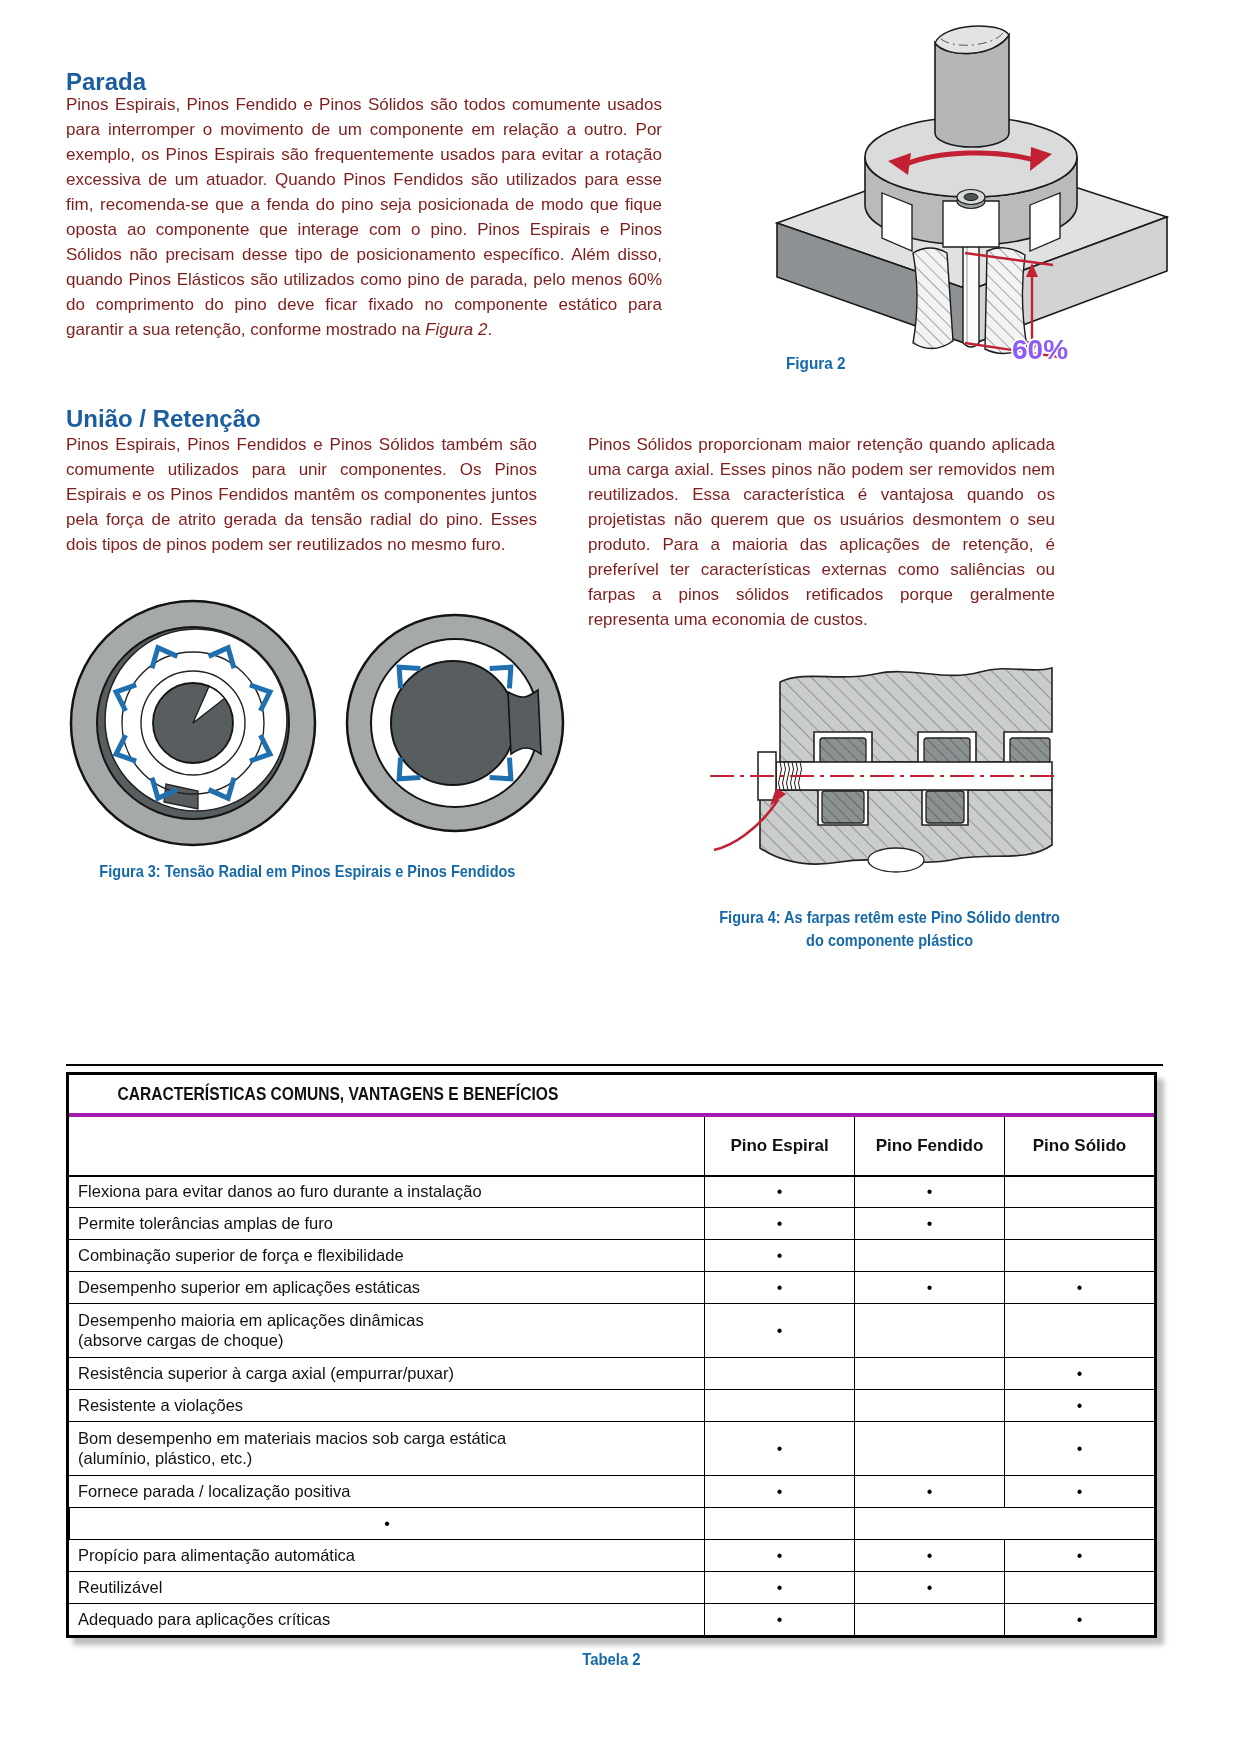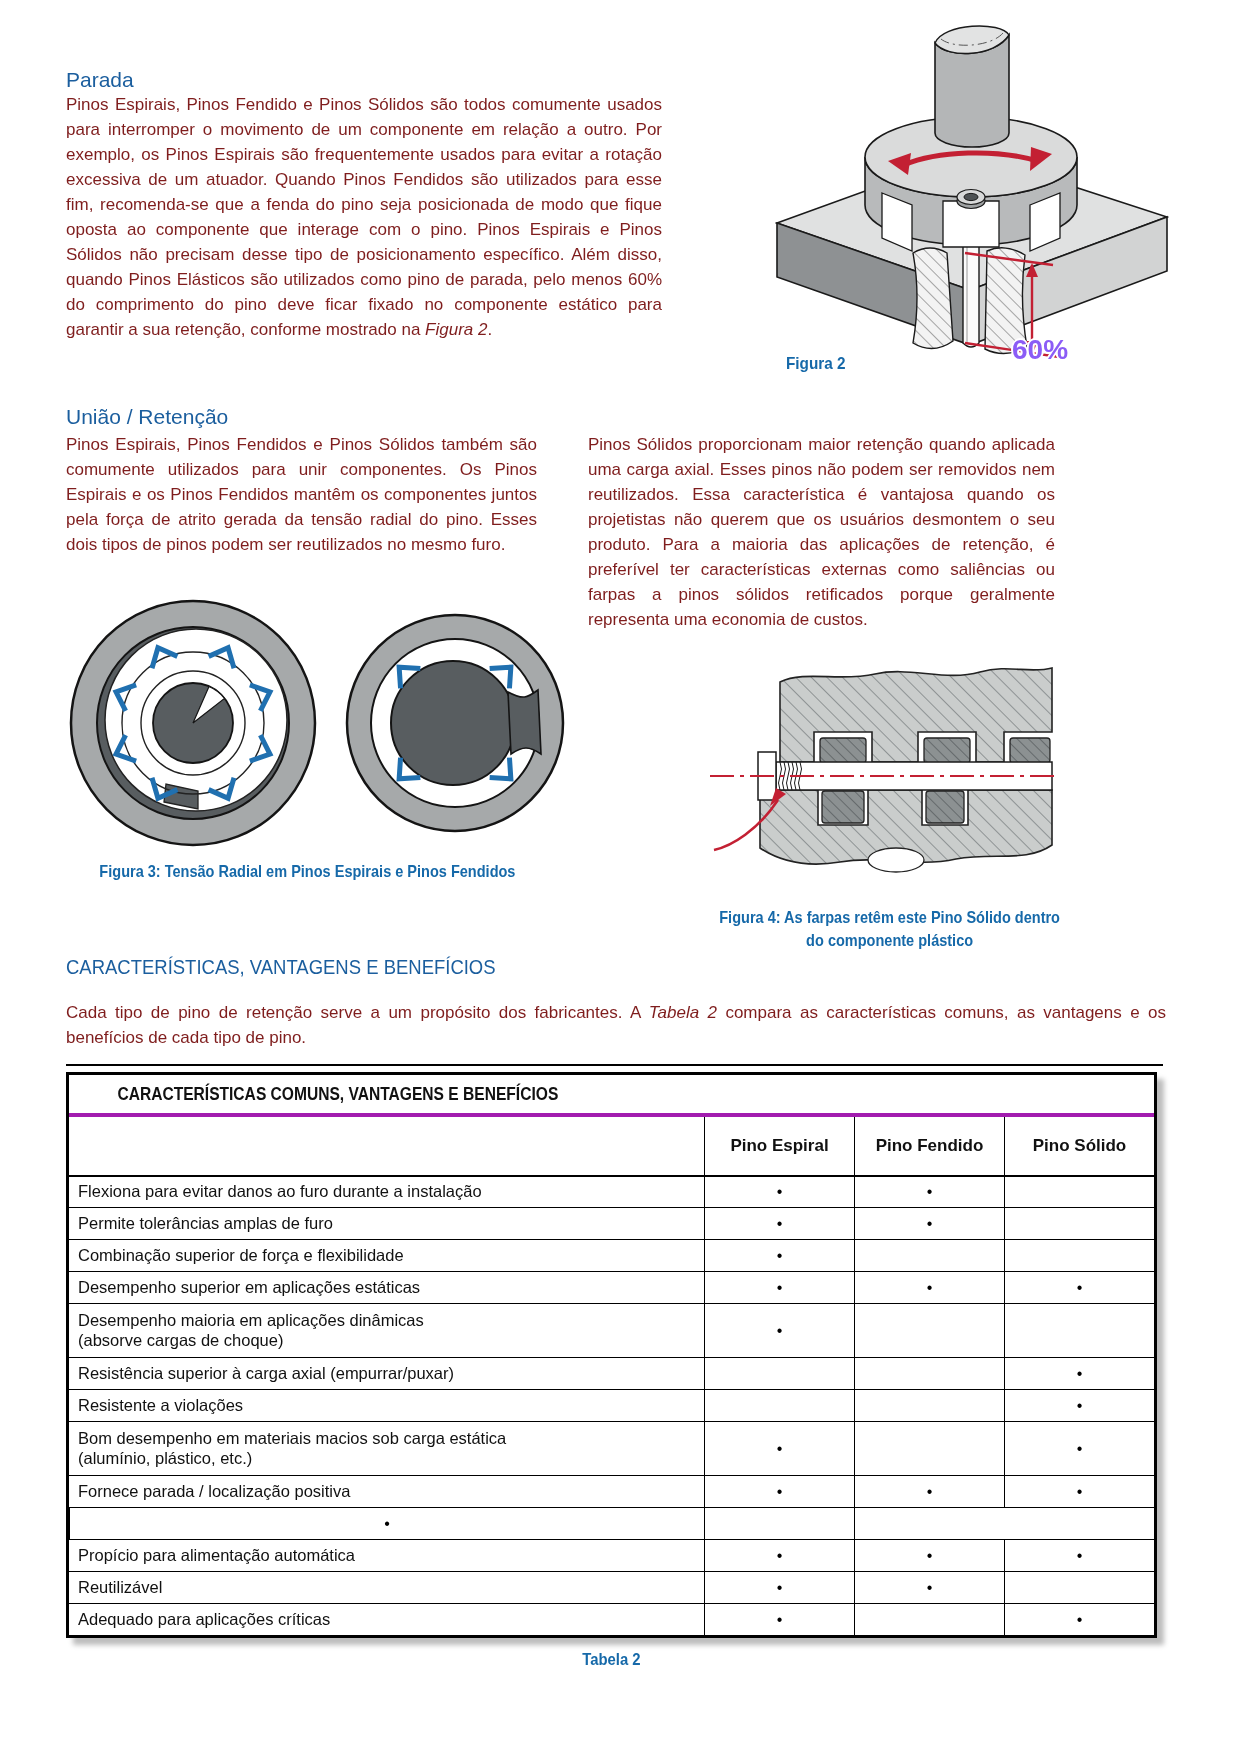--- a/index.html
+++ b/index.html
@@ -1,19 +1,19 @@
 <!DOCTYPE html>
 <html><head>
 <meta charset="utf-8">
 <style>
   * { margin:0; padding:0; box-sizing:border-box; }
   body { background:#e8e8e8; font-family:"Liberation Sans", sans-serif; }
   #page { position:relative; width:1241px; height:1754px; background:#ffffff; margin:0 auto; overflow:hidden; color:#111; }
   .abs { position:absolute; }
-  .h2 { font-size:21px; font-weight:normal; color:#1B5E9E; }
+  .h2 { font-size:24px; font-weight:bold; color:#1B5E9E; }
   .body-text { font-size:17px; line-height:25px; text-align:justify; color:#7f1d1d; }
   .cap { font-weight:bold; color:#1669A9; }
   .cond { display:inline-block; transform-origin:center; }
   .cx82 { transform:scaleX(.82); }
   .cx88 { transform:scaleX(.88); }
   .cx90 { transform:scaleX(.90); }
   .o-left { transform-origin:left; }
   .center { text-align:center; }
   .pre { white-space:pre-line; }
   .ref-italic { font-style:italic; }
@@ -167,22 +167,20 @@
         <path d="M 100,102 q 3,7 0,14 q -3,7 0,14"></path>
     </g>
 
     <line x1="10" y1="116" x2="356" y2="116" stroke="#C32033" stroke-width="2" stroke-dasharray="24 6 4 6"></line>
     <path d="M 14,190 C 32,186 58,170 78,140" fill="none" stroke="#C32033" stroke-width="2.6"></path>
     <polygon points="70,146 86,134 76,128" fill="#C32033"></polygon>
   </svg>
   <div class="abs cap figcap center pre" style="left:650px; top:906px; width:480px; line-height:23px;"><span class="cond cx88 pre">Figura 4: As farpas retêm este Pino Sólido dentro
 do componente plástico</span></div>
 
-  <div class="abs h2" style="left:66px; top:955px;"><span class="cond cx88 o-left">CARACTERÍSTICAS, VANTAGENS E BENEFÍCIOS</span></div>
-  <div class="abs body-text" style="left:66px; top:1000px; width:1100px;"><span>Cada tipo de pino de retenção serve a um propósito dos fabricantes. A </span><span class="ref-italic">Tabela 2</span><span> compara as características comuns, as vantagens e os benefícios de cada tipo de pino.</span></div>
 
   <div class="abs tbl-topline"></div>
   <div class="abs tbl">
     <div class="trow title-row">
       <span class="title-cell cond cx82">CARACTERÍSTICAS COMUNS, VANTAGENS E BENEFÍCIOS</span>
     </div>
     <div class="trow header-row">
       <div class="tc tdesc"></div>
       <div class="tc thead">Pino Espiral</div>
       <div class="tc thead">Pino Fendido</div>

